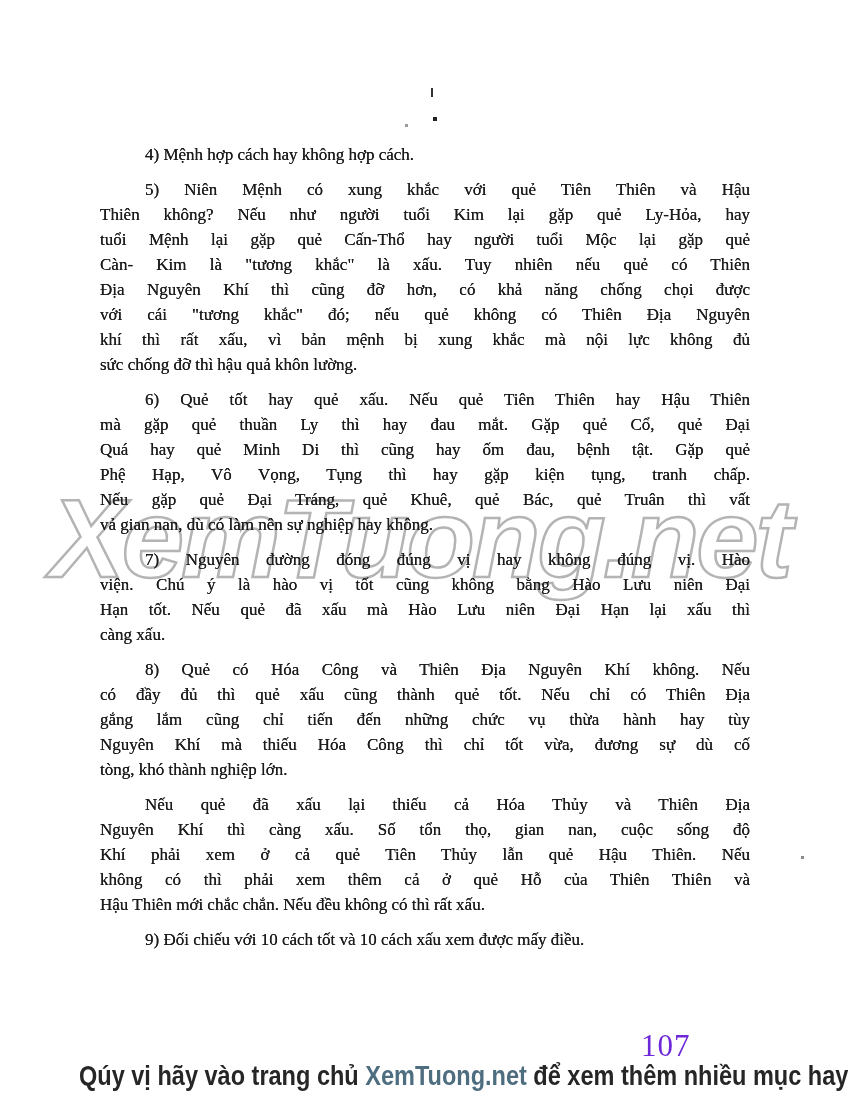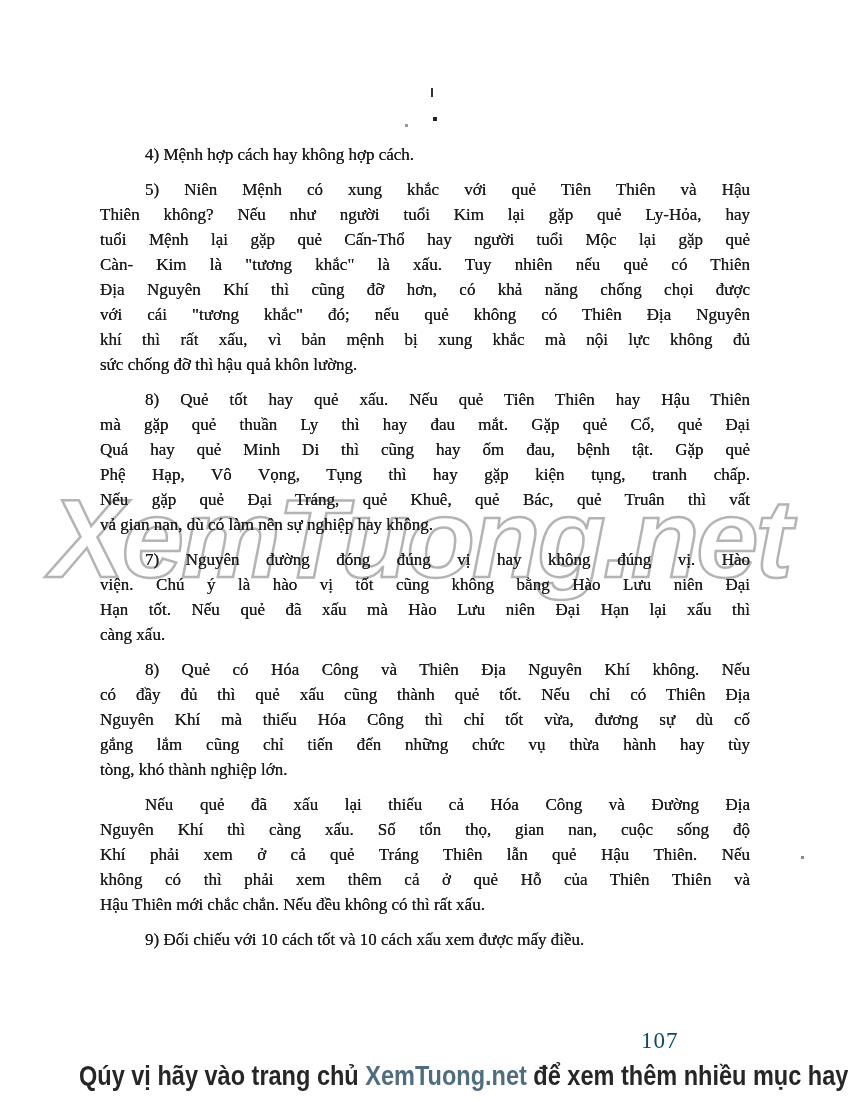--- a/index.html
+++ b/index.html
@@ -55,23 +55,23 @@
       color: #ffffff;
       -webkit-text-stroke: 2.5px #b4b4b4;
     }
   }
   
   .page-number {
     position: absolute;
     left: 641px;
     top: 1028px;
     z-index: 2;
-    font-size: 23px;
+    font-size: 31px;
     letter-spacing: 1px;
-    color: #0c4a6e;
+    color: #6d28d9;
   }
   
   .footer {
     position: absolute;
     left: 0;
     right: 0;
     top: 1056px;
     height: 46px;
     z-index: 3;
     text-align: center;
@@ -114,44 +114,44 @@
         <div class="line first">5) Niên Mệnh có xung khắc với quẻ Tiên Thiên và Hậu</div>
         <div class="line">Thiên không? Nếu như người tuổi Kim lại gặp quẻ Ly-Hỏa, hay</div>
         <div class="line">tuổi Mệnh lại gặp quẻ Cấn-Thổ hay người tuổi Mộc lại gặp quẻ</div>
         <div class="line">Càn- Kim là "tương khắc" là xấu. Tuy nhiên nếu quẻ có Thiên</div>
         <div class="line">Địa Nguyên Khí thì cũng đỡ hơn, có khả năng chống chọi được</div>
         <div class="line">với cái "tương khắc" đó; nếu quẻ không có Thiên Địa Nguyên</div>
         <div class="line">khí thì rất xấu, vì bản mệnh bị xung khắc mà nội lực không đủ</div>
         <div class="line last">sức chống đỡ thì hậu quả khôn lường.</div>
       </div>
       <div class="para">
-        <div class="line first">8) Quẻ tốt hay quẻ xấu. Nếu quẻ Tiên Thiên hay Hậu Thiên</div>
+        <div class="line first">6) Quẻ tốt hay quẻ xấu. Nếu quẻ Tiên Thiên hay Hậu Thiên</div>
         <div class="line">mà gặp quẻ thuần Ly thì hay đau mắt. Gặp quẻ Cổ, quẻ Đại</div>
         <div class="line">Quá hay quẻ Minh Di thì cũng hay ốm đau, bệnh tật. Gặp quẻ</div>
         <div class="line">Phệ Hạp, Vô Vọng, Tụng thì hay gặp kiện tụng, tranh chấp.</div>
         <div class="line">Nếu gặp quẻ Đại Tráng, quẻ Khuê, quẻ Bác, quẻ Truân thì vất</div>
         <div class="line last">vả gian nan, dù có làm nên sự nghiệp hay không.</div>
       </div>
       <div class="para">
         <div class="line first">7) Nguyên đường đóng đúng vị hay không đúng vị. Hào</div>
         <div class="line">viện. Chú ý là hào vị tốt cũng không bằng Hào Lưu niên Đại</div>
         <div class="line">Hạn tốt. Nếu quẻ đã xấu mà Hào Lưu niên Đại Hạn lại xấu thì</div>
         <div class="line last">càng xấu.</div>
       </div>
       <div class="para">
         <div class="line first">8) Quẻ có Hóa Công và Thiên Địa Nguyên Khí không. Nếu</div>
         <div class="line">có đầy đủ thì quẻ xấu cũng thành quẻ tốt. Nếu chỉ có Thiên Địa</div>
+        <div class="line">gắng lắm cũng chỉ tiến đến những chức vụ thừa hành hay tùy</div>
         <div class="line">Nguyên Khí mà thiếu Hóa Công thì chỉ tốt vừa, đương sự dù cố</div>
-        <div class="line">gắng lắm cũng chỉ tiến đến những chức vụ thừa hành hay tùy</div>
         <div class="line last">tòng, khó thành nghiệp lớn.</div>
       </div>
       <div class="para">
-        <div class="line first">Nếu quẻ đã xấu lại thiếu cả Hóa Công và Đường Địa</div>
+        <div class="line first">Nếu quẻ đã xấu lại thiếu cả Hóa Thủy và Thiên Địa</div>
         <div class="line">Nguyên Khí thì càng xấu. Số tổn thọ, gian nan, cuộc sống độ</div>
-        <div class="line">Khí phải xem ở cả quẻ Tráng Thiên lẫn quẻ Hậu Thiên. Nếu</div>
+        <div class="line">Khí phải xem ở cả quẻ Tiên Thủy lẫn quẻ Hậu Thiên. Nếu</div>
         <div class="line">không có thì phải xem thêm cả ở quẻ Hỗ của Thiên Thiên và</div>
         <div class="line last">Hậu Thiên mới chắc chắn. Nếu đều không có thì rất xấu.</div>
       </div>
       <div class="para">
         <div class="line first last">9) Đối chiếu với 10 cách tốt và 10 cách xấu xem được mấy điều.</div>
       </div>
     </div>
 
   <div class="page-number">107</div>
 

